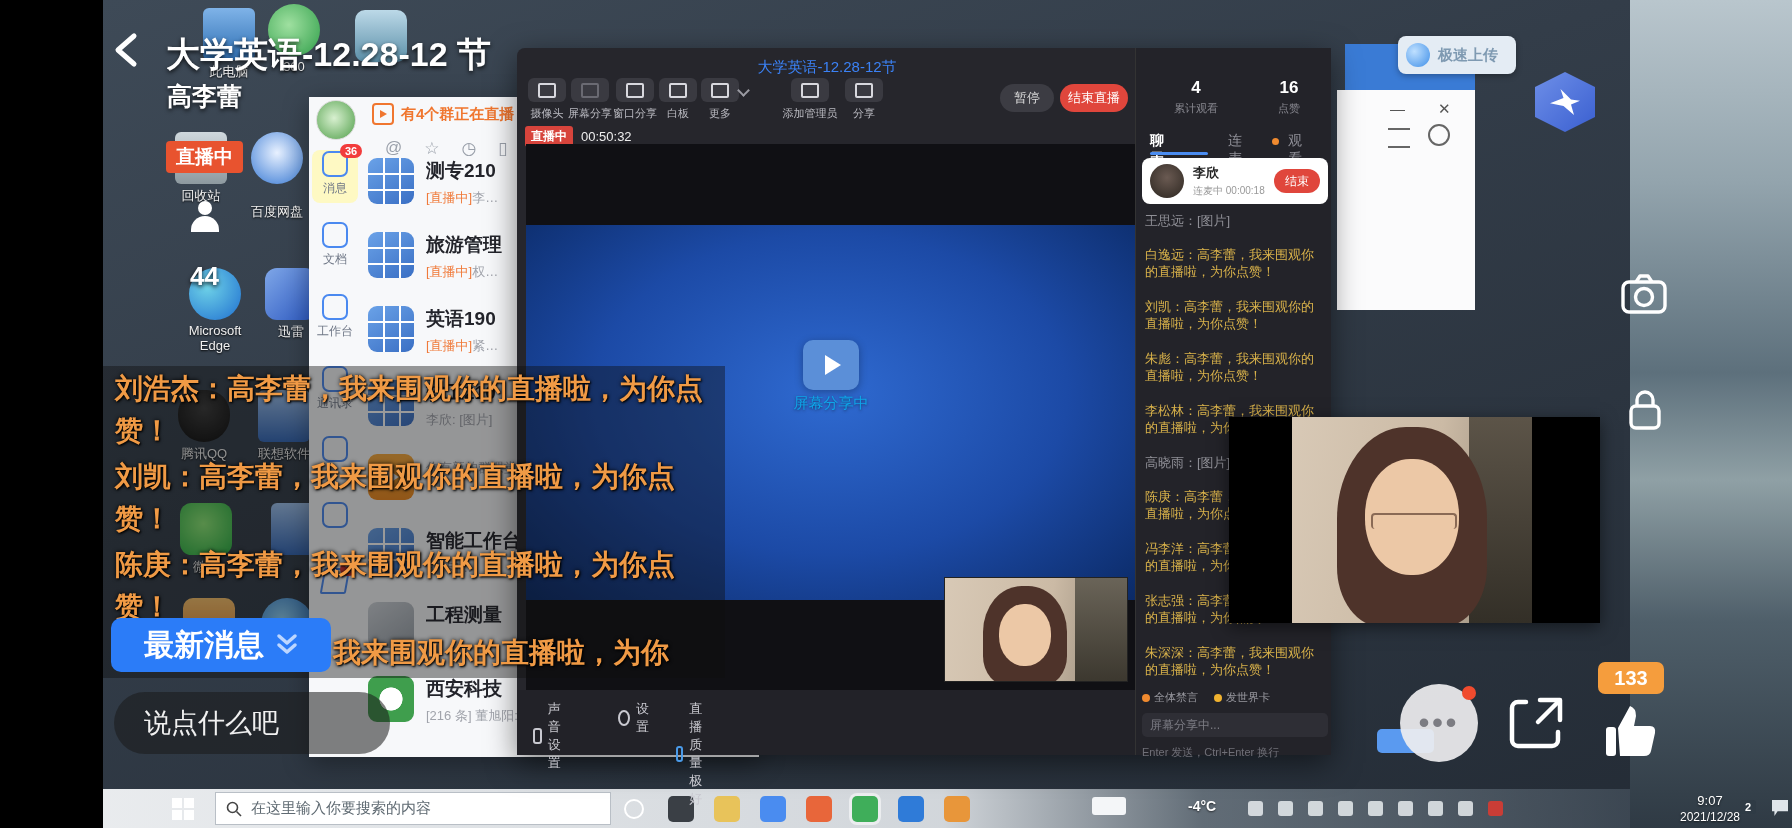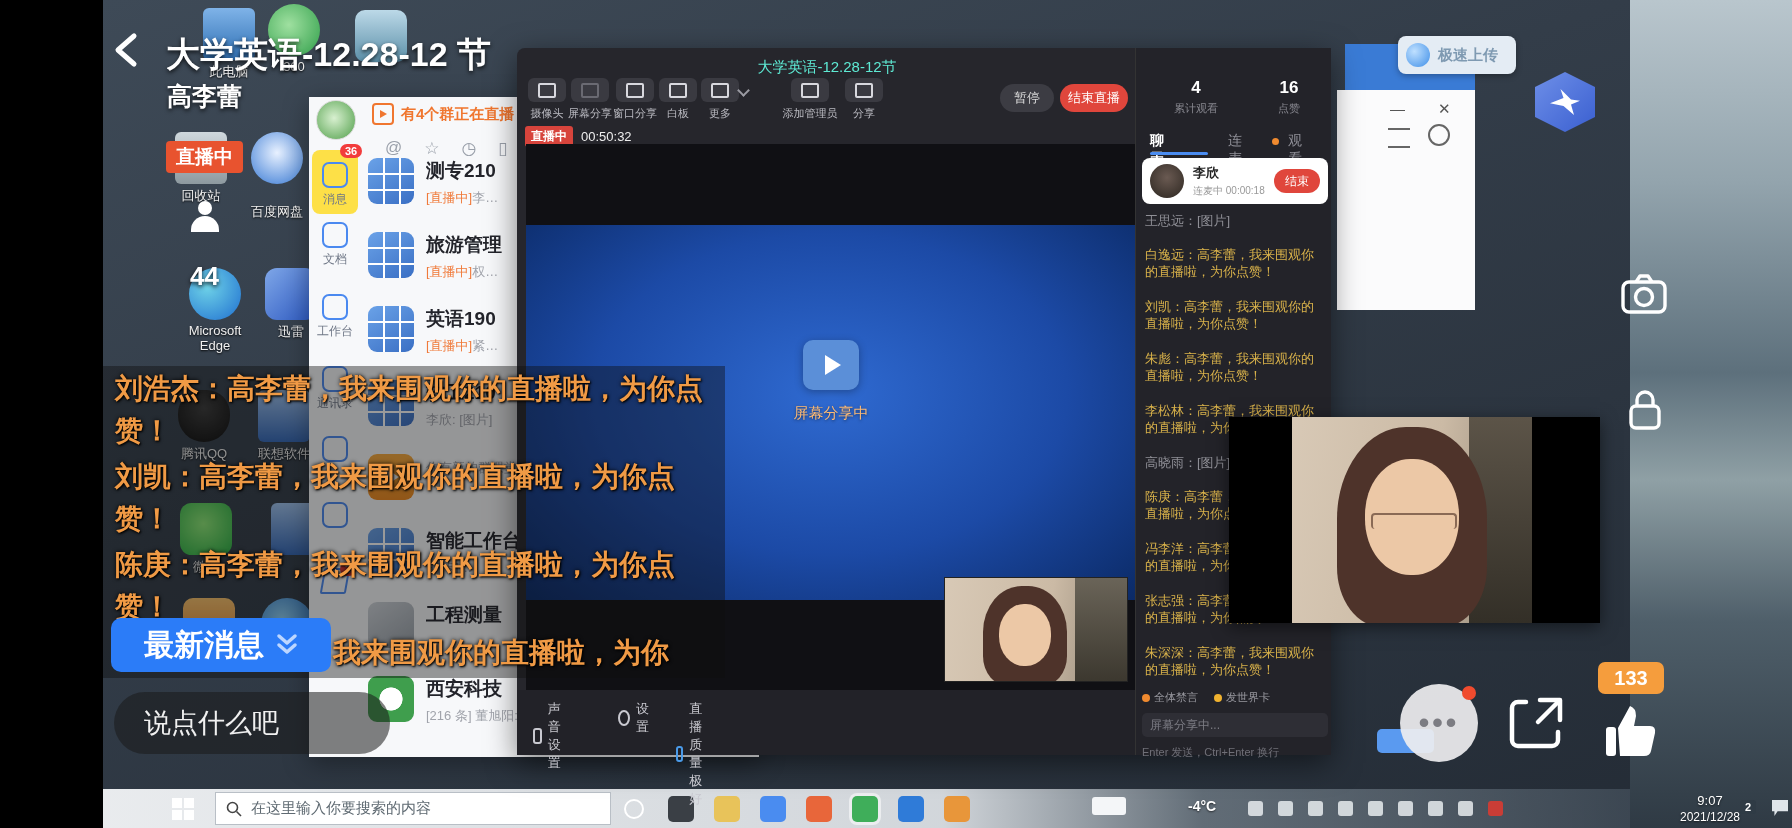--- a/index.html
+++ b/index.html
@@ -42,21 +42,21 @@
      linear-gradient(#fff,#fff) 0 31px/100% 2px no-repeat,
      linear-gradient(145deg,#6aa2e8,#3a6fc4);}
   .grp-av.play{background:linear-gradient(180deg,#f7a93c,#ef8a1f);}
   .grp-av.green{background:radial-gradient(circle at 50% 50%,#ffffff 38%,#3f9e4d 40%);border:2px solid #3f9e4d;box-sizing:border-box;}
   .grp-av.grey{background:linear-gradient(145deg,#cfd4da,#9aa2aa);}
   .grp-name{color:#23242b;font-size:19px;font-weight:bold;}
   .grp-sub{font-size:13px;color:#a0a3ab;}
   .grp-sub .live{color:#f07a3a;}
   
   #stwin{left:517px;top:48px;width:813px;height:707px;background:#26262c;border-radius:8px 8px 0 0;box-shadow:0 8px 30px rgba(0,0,0,.5);}
-  .st-title{color:#5eead4;font-size:15px;}
+  .st-title{color:#3b82f6;font-size:15px;}
   .st-btn{text-align:center;width:56px;}
   .st-btn .bx{width:38px;height:24px;margin:0 auto;background:#3a3a41;border-radius:6px;display:flex;align-items:center;justify-content:center;}
   .st-btn .lb{color:#b9b9c0;font-size:11px;margin-top:4px;white-space:nowrap;}
   .pill{border-radius:15px;font-size:13px;display:flex;align-items:center;justify-content:center;}
   #livebadge{background:#d7443c;color:#fff;font-size:12px;border-radius:3px;padding:2px 6px;font-weight:bold;}
   #sharearea{background:radial-gradient(ellipse at 50% 45%,#2f6ad1 0%,#1c4aa6 55%,#0b2a66 100%);}
   .panel-num{color:#fff;font-size:17px;font-weight:bold;text-align:center;}
   .panel-lb{color:#87878f;font-size:11px;text-align:center;margin-top:3px;}
   .tab{font-size:14px;color:#8f8f97;}
   .tab.on{color:#fff;font-weight:bold;}
@@ -207,21 +207,21 @@
       </span>
     <span id="qqnotif">有4个群正在直播</span>
   </div>
   <div id="qq-searchrow" class="abs" style="left:385px;top:138px;display:flex;gap:22px;color:#9aa0aa;font-size:17px;">
     <span>@</span>
     <span>☆</span>
     <span>◷</span>
     <span>▯</span>
   </div>
   <div id="qq-nav" class="abs" style="left:0;top:0;">
-      <div class="abs qq-nav-item" style="left: 312px; top: 150px; background: #fde047; border-radius: 8px; padding-top: 12px; height: 52px;">
+      <div class="abs qq-nav-item" style="left: 312px; top: 150px; background: #fef9c3; border-radius: 8px; padding-top: 1px; height: 52px;">
         <div class="qq-nav-ic"></div>
         <div class="badge" style="position:absolute;left:28px;top:-6px;">36</div>
         <div style="color:#6f7786;font-size:12px;margin-top:2px;">消息</div>
       </div>
       <div class="abs qq-nav-item" style="left:312px;top:222px;">
         <div class="qq-nav-ic"></div>
         <div style="color:#6f7786;font-size:12px;margin-top:2px;">文档</div>
       </div>
       <div class="abs qq-nav-item" style="left:312px;top:294px;">
         <div class="qq-nav-ic"></div>
@@ -358,21 +358,21 @@
     <span id="livebadge">直播中</span>
     <span style="color:#eee;font-size:13px;">00:50:32</span>
   </div>
 
   <div class="abs" style="left:526px;top:144px;width:609px;height:546px;background:#101014;"></div>
   <div id="sharearea" class="abs" style="left:526px;top:225px;width:609px;height:375px;"></div>
   <div class="abs" style="left:775px;top:340px;width:112px;height:110px;text-align:center;">
     <div style="width:56px;height:50px;margin:0 auto;background:#5b8fd8;border-radius:10px;display:flex;align-items:center;justify-content:center;box-shadow:0 2px 8px rgba(0,0,0,.3);">
       <span style="width:0;height:0;border-left:16px solid #fff;border-top:10px solid transparent;border-bottom:10px solid transparent;margin-left:4px;"></span>
     </div>
-    <div style="color:#fdba74;font-size:15px;margin-top:14px;text-shadow:0 1px 3px rgba(0,0,0,.5);">屏幕分享中</div>
+    <div style="color:#0ea5e9;font-size:15px;margin-top:4px;text-shadow:0 1px 3px rgba(0,0,0,.5);">屏幕分享中</div>
   </div>
 
   <div class="abs wall" style="left:944px;top:577px;width:182px;height:103px;overflow:hidden;border:1px solid #222;">
     <div class="abs" style="left:130px;top:0;width:52px;height:103px;background:linear-gradient(180deg,#6a6458,#3c382f);"></div>
     <div class="abs hair" style="left:38px;top:8px;width:84px;height:100px;"></div>
     <div class="abs face" style="left:54px;top:26px;width:52px;height:62px;"></div>
   </div>
 
   <div id="st-bottombar" class="abs" style="left:517px;top:690px;width:618px;height:65px;background:#222228;"></div>
   <div id="st-bottom-items" class="abs" style="left:0;top:0;">

